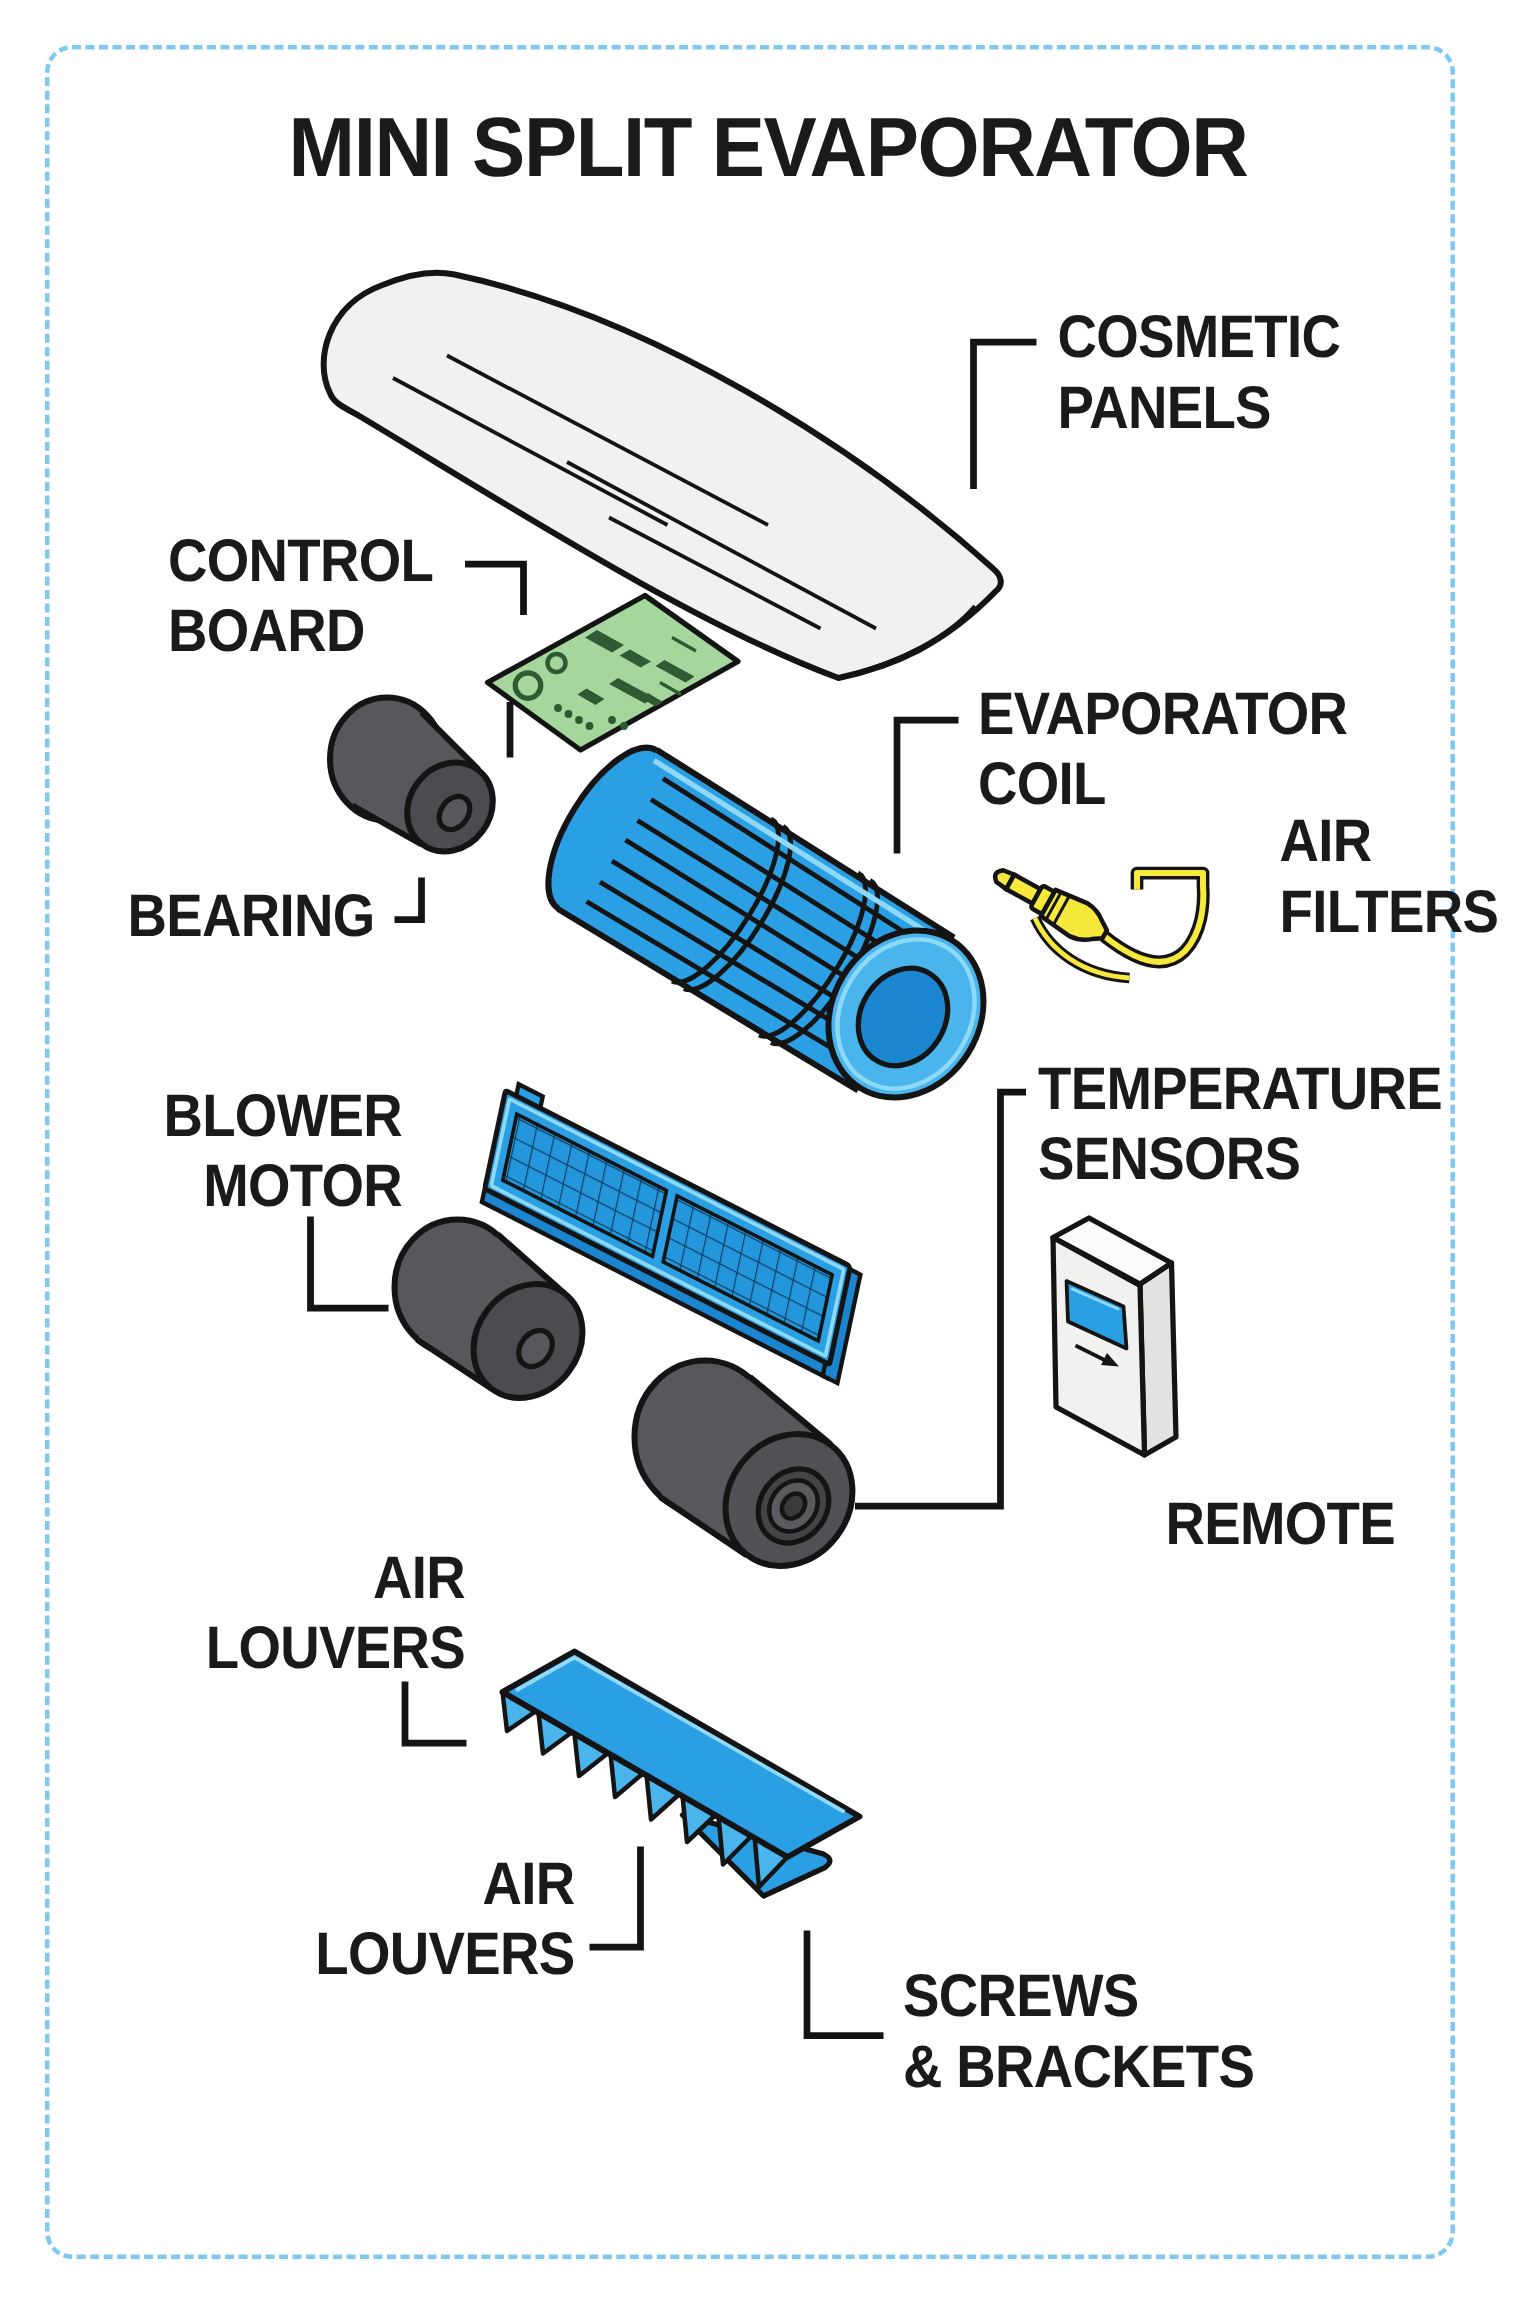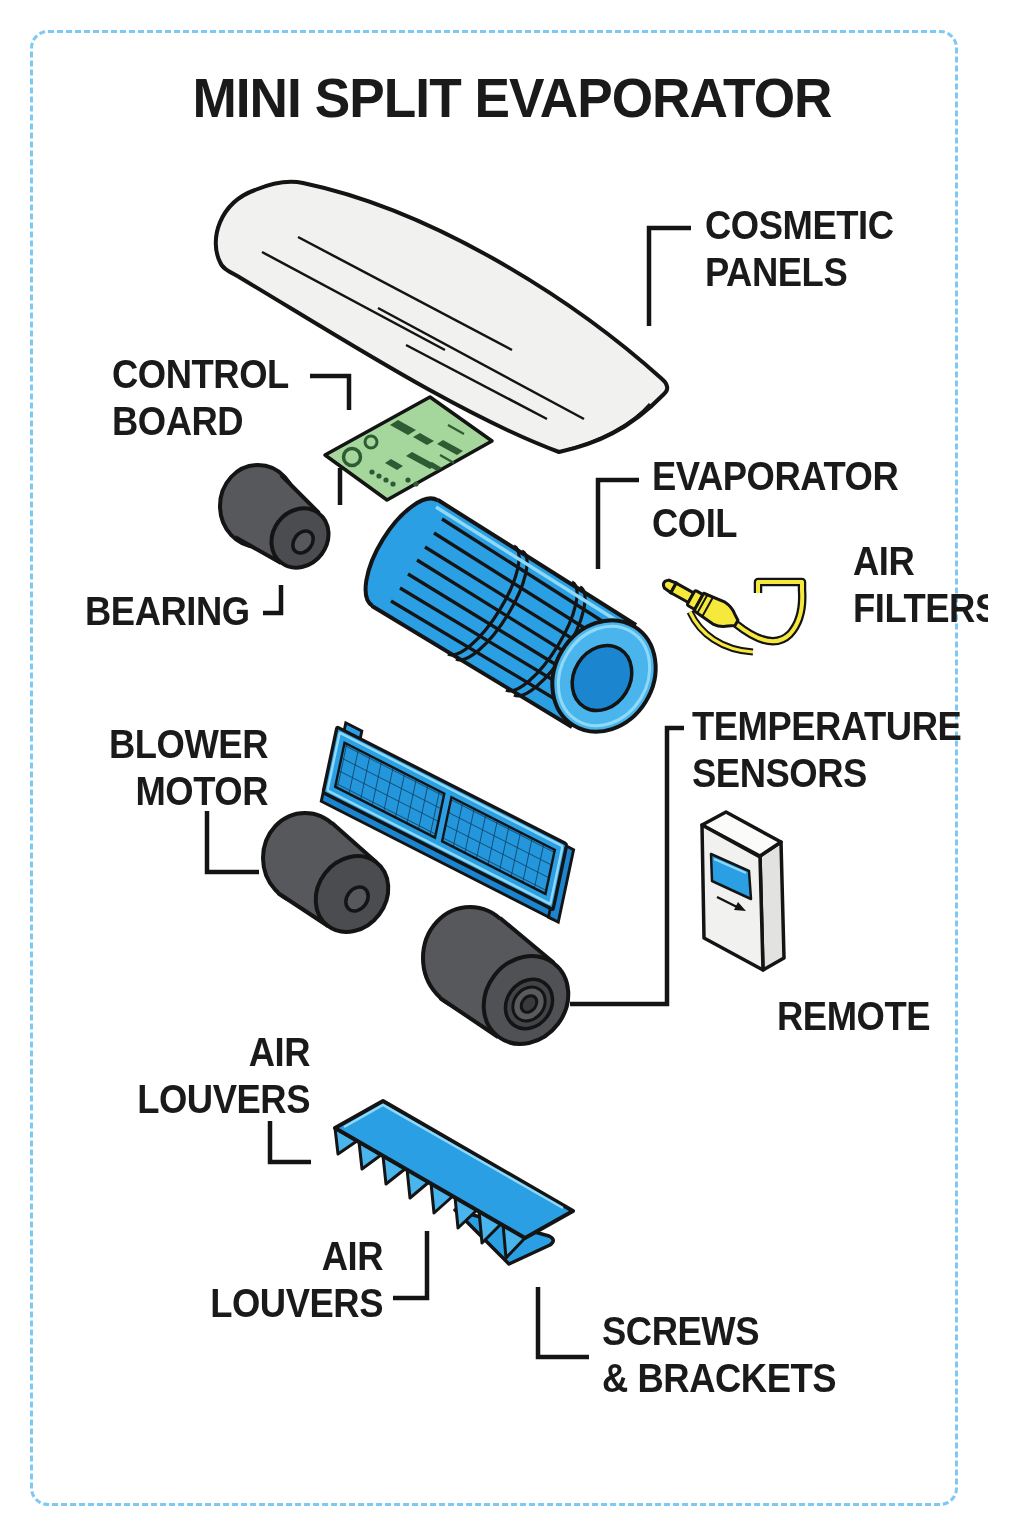--- a/index.html
+++ b/index.html
@@ -8,20 +8,21 @@
     --motorGray:#57585B; --motorGrayDark:#4B4C4F;
     --panelGray:#F1F1EF; --sideGray:#E2E2E0; --topWhite:#FBFBFA;
     --pcbGreen:#A5D79D; --pcbDark:#2E5B33; --yellow:#F6E93C; --background:#FFFFFF;
   }
   html,body{margin:0;padding:0;}
   body{background:#fff;}
   .canvas{
     position:relative; width:988px; height:1536px; overflow:hidden;
     background:var(--background,#fff);
     font-family:"Liberation Sans", sans-serif;
+    padding-left:12px;
   }
   .border-frame{
     position:absolute; left:30px; top:30px; right:30px; bottom:30px;
     border:3px dashed var(--borderBlue,#7EC9F1); border-radius:18px;
     pointer-events:none;
   }
   .title{
     position:absolute; left:0; top:70px; width:1024px; margin:0;
     text-align:center; color:var(--text,#1a1a1a);
     font-weight:700; font-size:56px; line-height:56px; letter-spacing:-1px;

